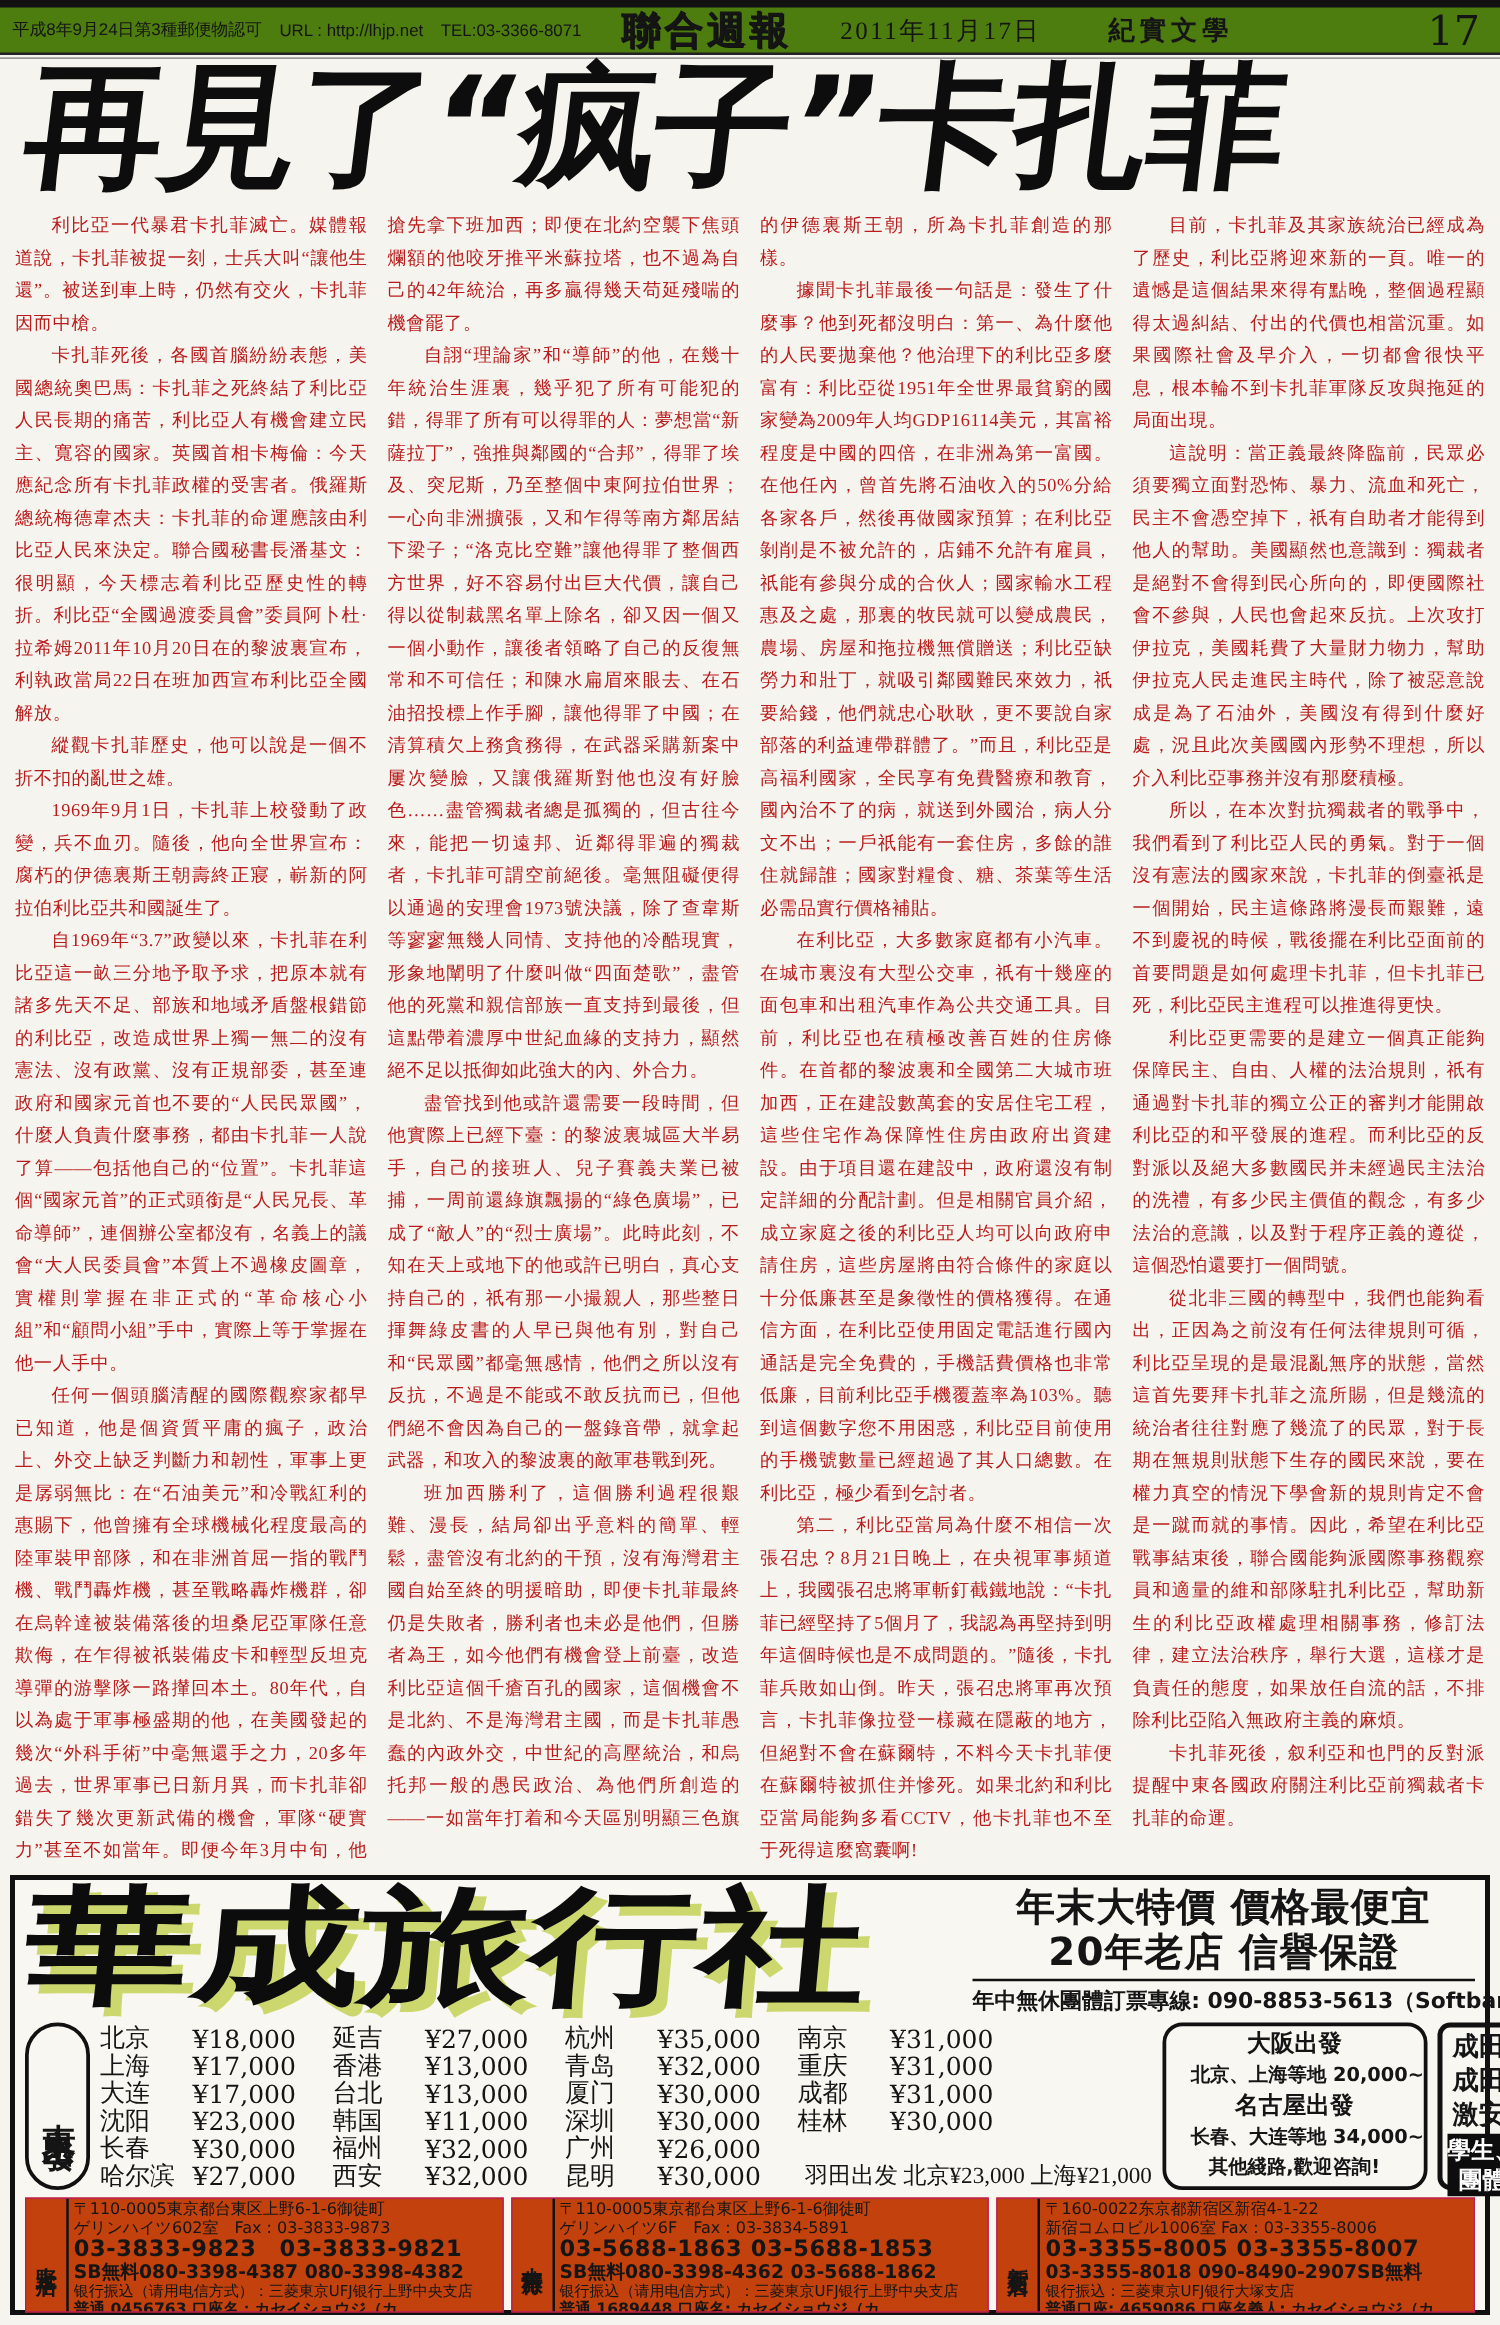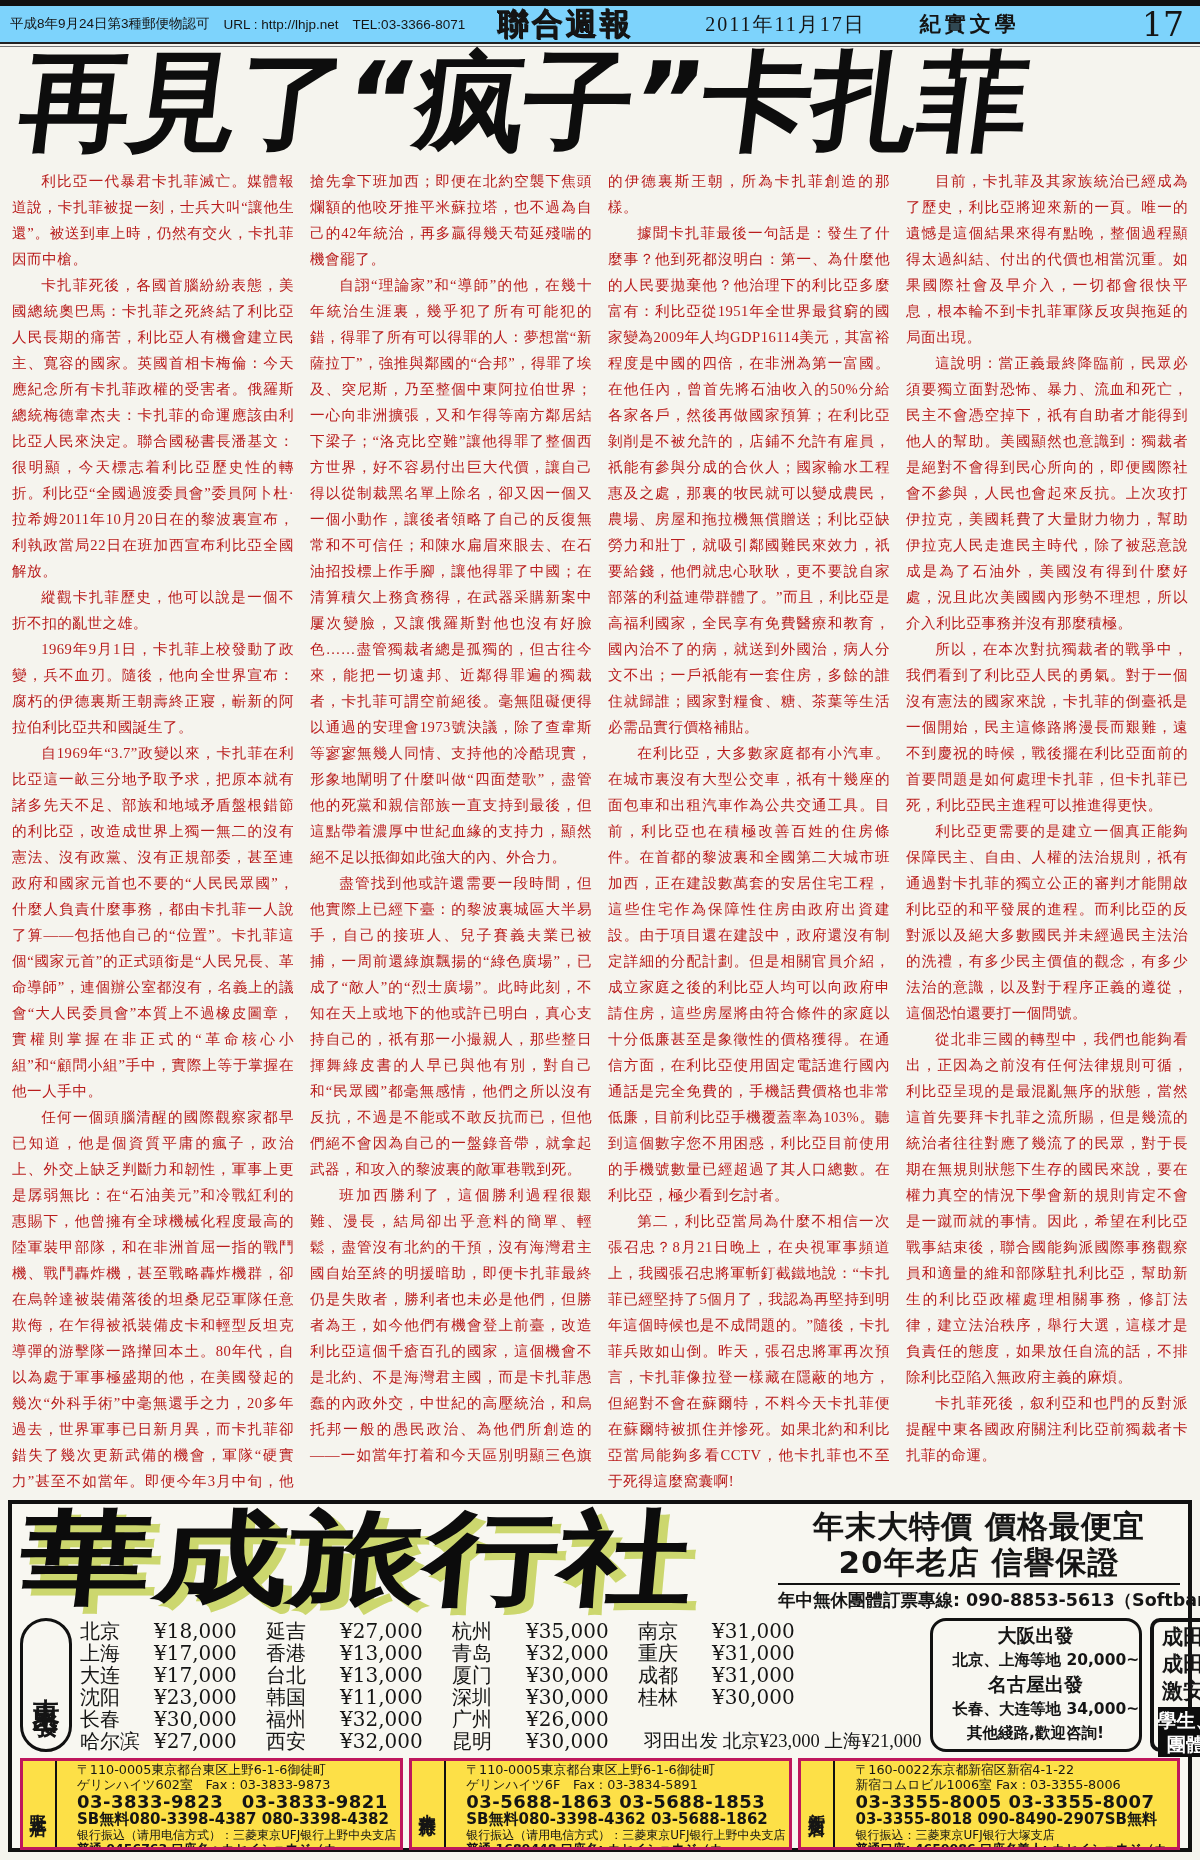--- a/index.html
+++ b/index.html
@@ -5,30 +5,30 @@
   html,body{margin:0;padding:0;}
   body{
     width:1200px;height:1860px;position:relative;overflow:hidden;
     background:#f5f4ee;color:#151515;
     font-family:"Liberation Serif","DejaVu Serif",serif;
     -webkit-font-smoothing:antialiased;
   }
   
   .topbar{
     position:absolute;left:0;top:0;width:1200px;height:44px;box-sizing:border-box;
-    border-top:6px solid #111;border-bottom:2px solid #222;background:#7dd3fc;
+    border-top:6px solid #111;border-bottom:2px solid #222;background:#4d7c0f;
     display:flex;align-items:center;padding:0 10px;gap:14px;
   }
   .topbar .small{font-size:13.5px;white-space:nowrap;font-family:"Liberation Sans","DejaVu Sans",sans-serif;}
   .masthead{
     font-family:"DejaVu Sans","Liberation Sans",sans-serif;font-weight:900;
     font-size:31px;letter-spacing:3px;white-space:nowrap;margin:0 18px;
     text-shadow:1px 1px 0 #111;
   }
-  .pubdate{font-size:20px;letter-spacing:2px;white-space:nowrap;margin-left:40px;}
+  .pubdate{font-size:20px;letter-spacing:2px;white-space:nowrap;margin-left:7px;}
   .section{font-size:21px;font-weight:bold;letter-spacing:4px;white-space:nowrap;margin-left:40px;}
   .pagenum{font-size:33px;margin-left:auto;margin-right:6px;font-family:"DejaVu Serif",serif;}
   
   .headline-band{position:absolute;left:0;top:46px;width:1200px;height:118px;border-top:1px solid #777;}
   .headline{
     position:absolute;left:14px;top:-4px;white-space:nowrap;
     font-family:"DejaVu Sans","Liberation Sans",sans-serif;font-weight:900;
     font-size:108px;line-height:118px;letter-spacing:-2px;color:#0d0d0d;
     transform:skewX(-7deg) scaleX(1.02);transform-origin:left bottom;
   }
@@ -86,21 +86,21 @@
     padding:2px 4px;text-align:center;font-family:"DejaVu Sans",sans-serif;
     display:flex;flex-direction:column;
   }
   .narita-route{font-size:21px;font-weight:900;line-height:27px;white-space:nowrap;}
   .narita-badge{
     background:#0d0d0d;color:#fff;margin-top:2px;padding:1px 0;flex:1;
     display:flex;flex-direction:column;justify-content:center;
   }
   .badge-line{font-size:19px;font-weight:900;line-height:24px;white-space:nowrap;}
   .ad-bottom{display:flex;height:92px;margin-top:6px;gap:6px;}
-  .branch-box{flex:1;box-sizing:border-box;border:3px solid #be185d;display:flex;background:#fde047;gap:16px;}
+  .branch-box{flex:1;box-sizing:border-box;border:1px solid #be185d;display:flex;background:#c2410c;}
   .branch-label{
     width:32px;border-right:2px solid #111;display:flex;align-items:center;justify-content:center;
     writing-mode:vertical-rl;text-orientation:upright;
     font-family:"DejaVu Sans",sans-serif;font-weight:900;font-size:17px;letter-spacing:2px;
   }
   .branch-content{flex:1;padding:1px 4px;overflow:hidden;font-family:"DejaVu Sans","Liberation Sans",sans-serif;}
   .b-addr{font-size:12.8px;line-height:15px;white-space:nowrap;}
   .b-phones{font-size:18px;font-weight:900;line-height:19px;white-space:nowrap;letter-spacing:0.5px;}
   .b-mobile{font-size:15px;font-weight:900;line-height:17px;white-space:nowrap;}
   .b-bank{font-size:12px;line-height:14px;white-space:nowrap;}

